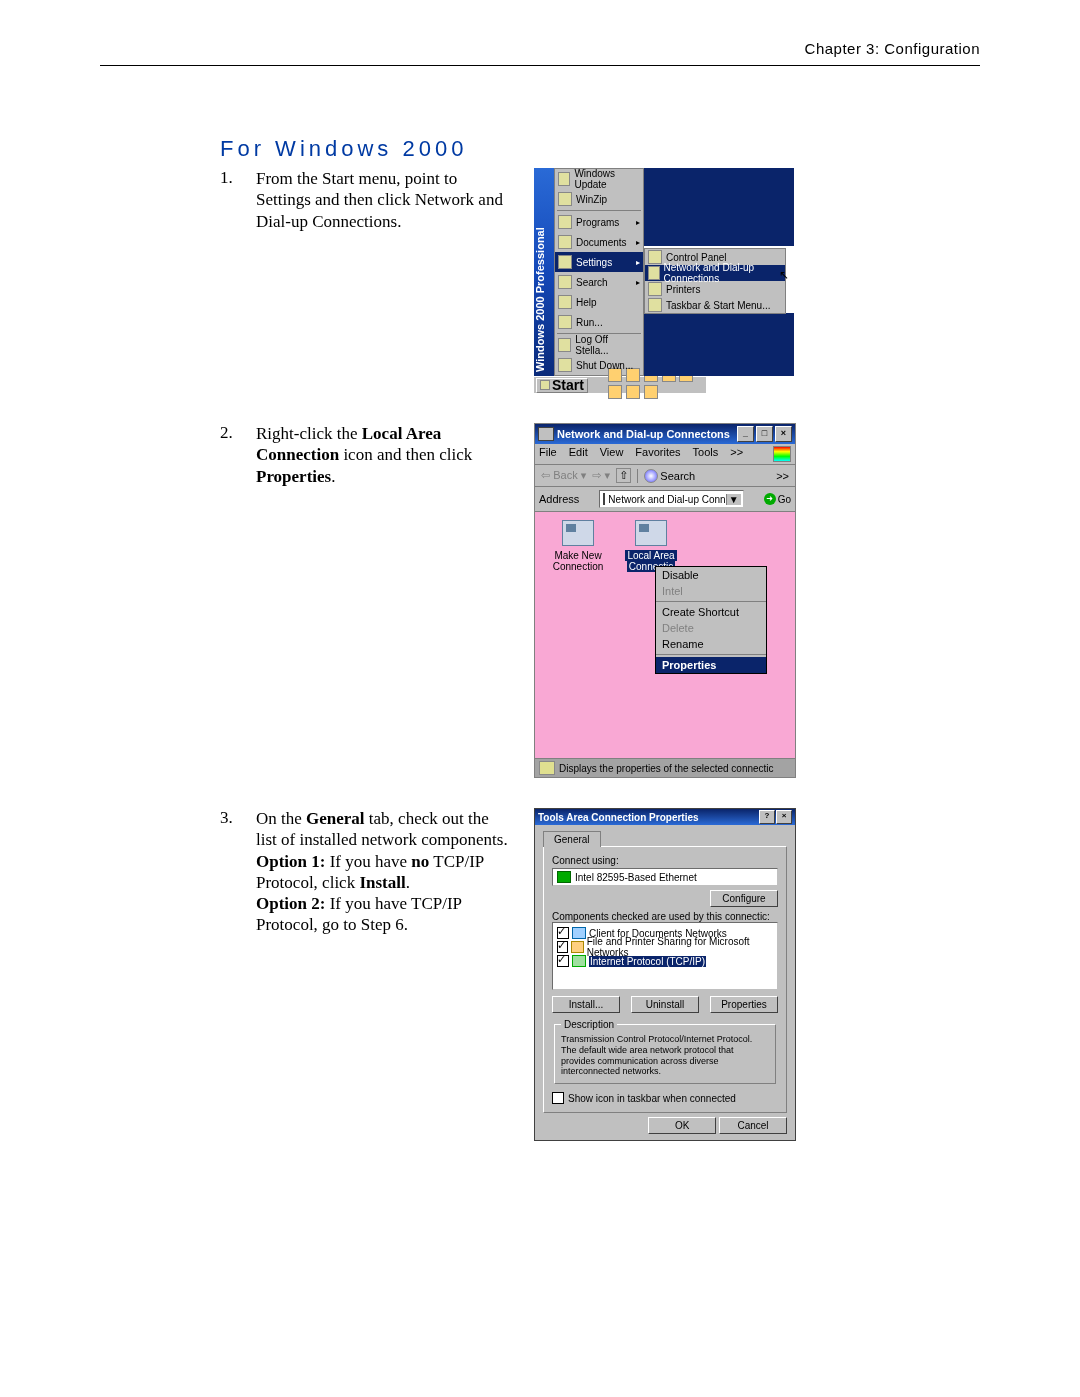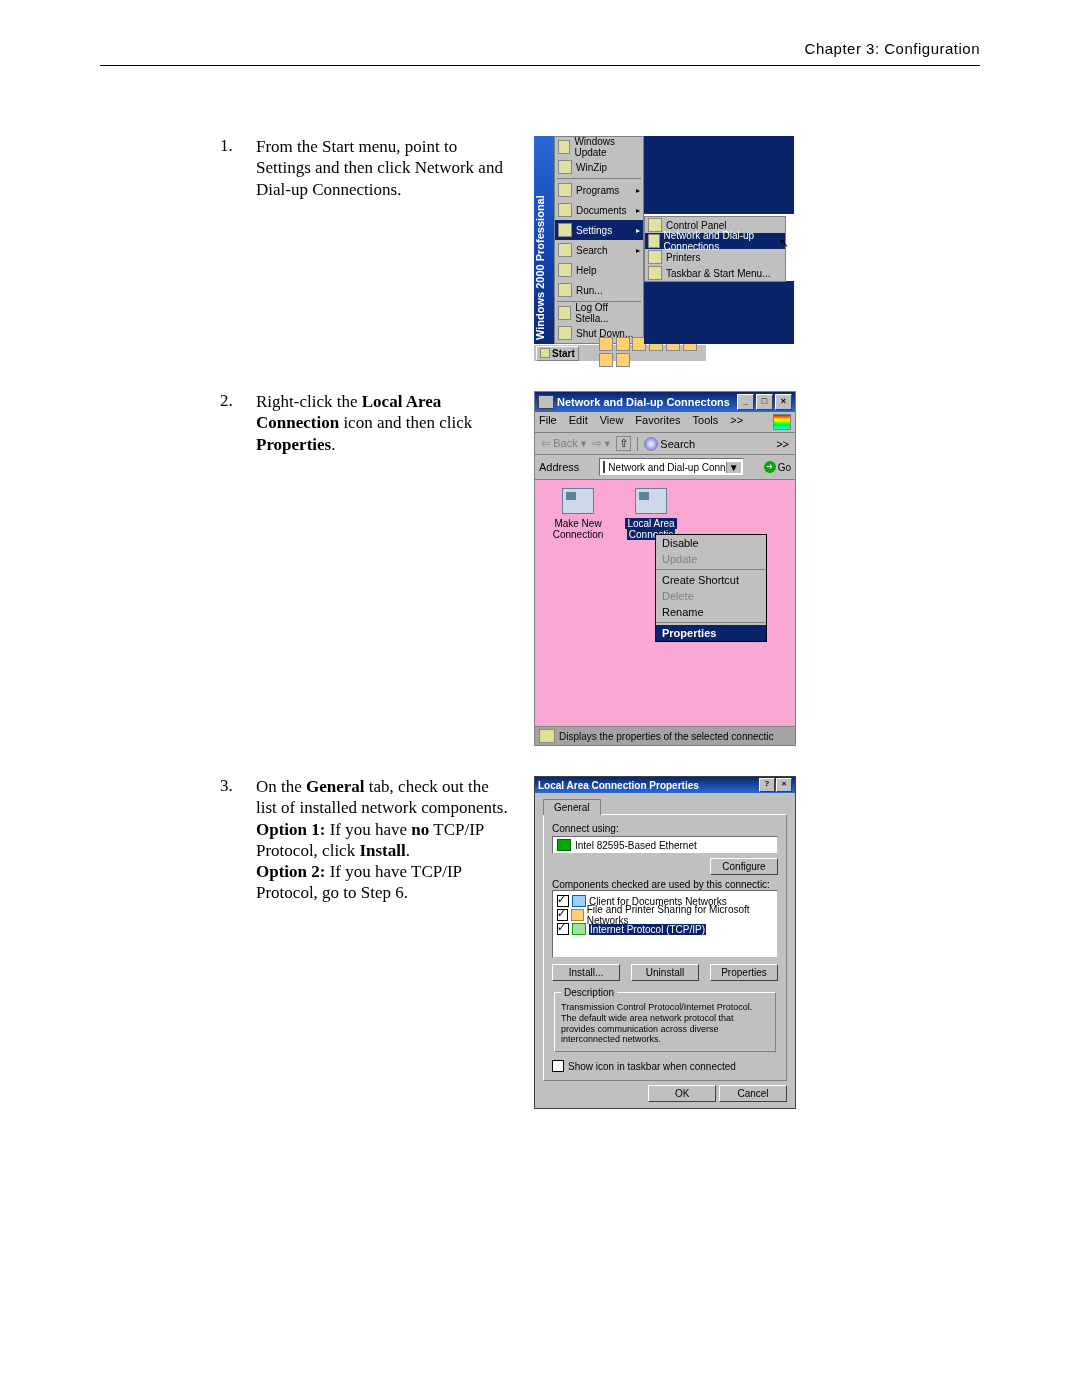--- a/index.html
+++ b/index.html
@@ -129,21 +129,21 @@
     width: 150px; height: 63px;
     background: #0a246a;
   }
   .fig1 .taskbar {
     width: 170px; height: 16px;
     background: #c0c0c0;
     border-top: 1px solid #fff;
     margin-left: 0;
     display: flex; align-items: center; gap: 20px;
     padding-left: 2px;
-    font-size: 10px;
+    font-size: 14px;
   }
   .fig1 .startbtn {
     background: #c0c0c0;
     border: 1px solid #fff; border-right-color:#808080; border-bottom-color:#808080;
     font-weight: bold;
     padding: 0 3px;
     display: flex; align-items:center; gap:2px;
     height: 13px;
   }
   .fig1 .tray .ti {
@@ -286,20 +286,21 @@
   .fig3 fieldset{border:1px solid #808080;border-top-color:#fff;border-left-color:#fff;padding:4px 6px 6px;}
   .fig3 legend{padding:0 3px;}
   .fig3 .dlgbtns{text-align:right;padding:4px 0 0;}
 </style>
 </head>
 <body>
 
 <div class="page">
   <div class="header">Chapter 3: Configuration</div>
 
+  <div class="section-title">For Windows 2000</div>
 
   <div class="step-row">
     <div class="step-text">
       <div class="step-num">1.</div>
       <div class="step-body">From the Start menu, point to Settings and then click Network and Dial-up Connections.</div>
     </div>
     <div class="figure">
       <div class="fig1">
         <div class="gradstrip">Windows 2000 Professional</div>
         <div class="preview"></div>
@@ -444,21 +445,21 @@
             <div class="connico"></div>
             <span>Make New Connection</span>
           </div>
           <div class="conn sel">
             <div class="connico"></div>
             <span class="lbl">Local Area</span><br>
             <span class="lbl">Connectic</span>
           </div>
           <div class="ctxmenu">
             <div class="ci">Disable</div>
-            <div class="ci dis">Update</div>
+            <div class="ci dis">Intel</div>
             <div class="csep"></div>
             <div class="ci">Create Shortcut</div>
             <div class="ci dis">Delete</div>
             <div class="ci">Rename</div>
             <div class="csep"></div>
             <div class="ci hl">Properties</div>
           </div>
         </div>
         <div class="status">
           <span class="sico"></span>
@@ -473,21 +474,21 @@
       <div class="step-num">3.</div>
       <div class="step-body">
         <span>On the </span><b>General</b><span> tab, check out the list of installed network components.</span><br>
         <b>Option 1:</b><span> If you have </span><b>no</b><span> TCP/IP Protocol, click </span><b>Install</b><span>.</span><br>
         <b>Option 2:</b><span> If you have TCP/IP Protocol, go to Step 6.</span>
       </div>
     </div>
     <div class="figure">
       <div class="fig3">
         <div class="titlebar">
-          <span>Local Area Connection Properties</span>
+          <span>Tools Area Connection Properties</span>
           <span class="tbtns">
             <span class="tbtn">?</span>
             <span class="tbtn">×</span>
           </span>
         </div>
         <div class="body">
           <span class="tab">General</span>
           <div class="panel">
             <div>Connect using:</div>
             <div class="field">

